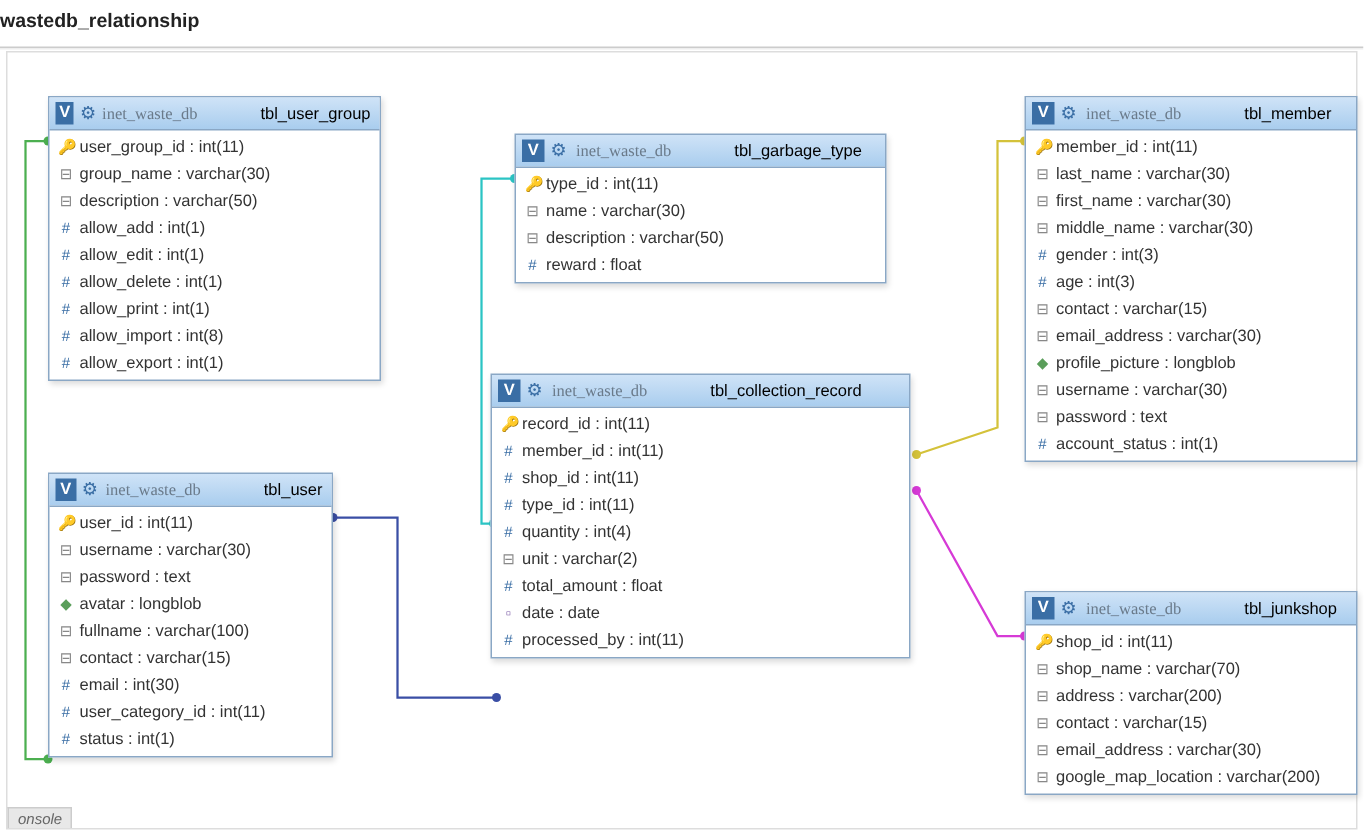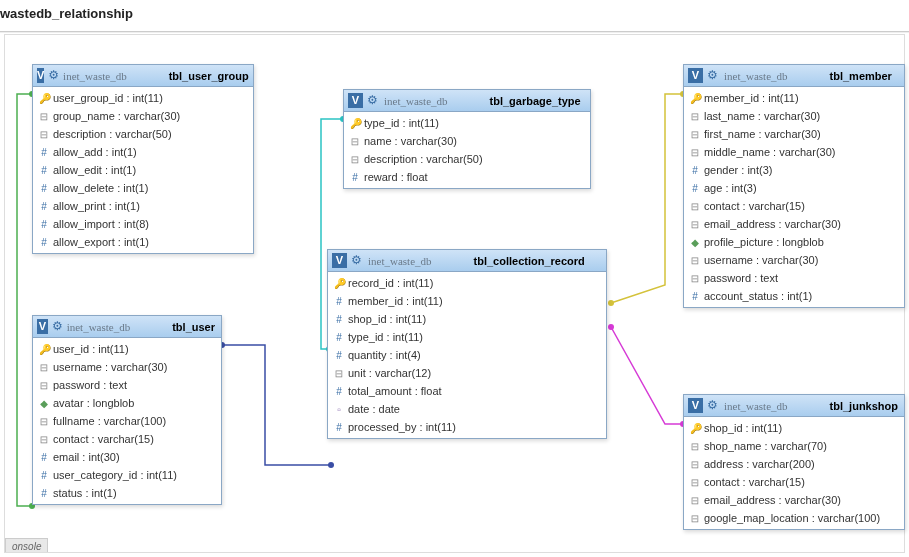--- a/index.html
+++ b/index.html
@@ -58,21 +58,21 @@
     text-align: center;
   }
   .gear {
     display: inline-block;
     width: 13px; height: 13px;
     color: #3a6ea5;
     font-size: 12px;
     line-height: 13px;
   }
   .dbname { color: #6a7a8a; margin-right: 2px; font-family: Liberation Serif, serif; }
-  .tblname { font-weight: bold; color: #000; padding-left: 36px; }
+  .tblname { font-weight: normal; color: #000; padding-left: 36px; }
   .col-list { padding: 2px 0; }
   .col-row {
     padding: 3px 8px 3px 6px;
     white-space: nowrap;
     display: flex;
     align-items: center;
     gap: 4px;
     color: #333;
   }
   .col-row + .col-row { border-top: 0; }
@@ -272,21 +272,21 @@
           <div class="col-row">
             <span class="ico hash">#</span>
             <span>type_id : int(11)</span>
           </div>
           <div class="col-row">
             <span class="ico hash">#</span>
             <span>quantity : int(4)</span>
           </div>
           <div class="col-row">
             <span class="ico text">⊟</span>
-            <span>unit : varchar(12)</span>
+            <span>unit : varchar(2)</span>
           </div>
           <div class="col-row">
             <span class="ico hash">#</span>
             <span>total_amount : float</span>
           </div>
           <div class="col-row">
             <span class="ico date">▫</span>
             <span>date : date</span>
           </div>
           <div class="col-row">
@@ -376,20 +376,20 @@
           <div class="col-row">
             <span class="ico text">⊟</span>
             <span>contact : varchar(15)</span>
           </div>
           <div class="col-row">
             <span class="ico text">⊟</span>
             <span>email_address : varchar(30)</span>
           </div>
           <div class="col-row">
             <span class="ico text">⊟</span>
-            <span>google_map_location : varchar(100)</span>
+            <span>google_map_location : varchar(200)</span>
           </div>
         </div>
       </div>
     </div>
 
   <div class="console-tab">onsole</div>
 </div>
 
 </body></html>

